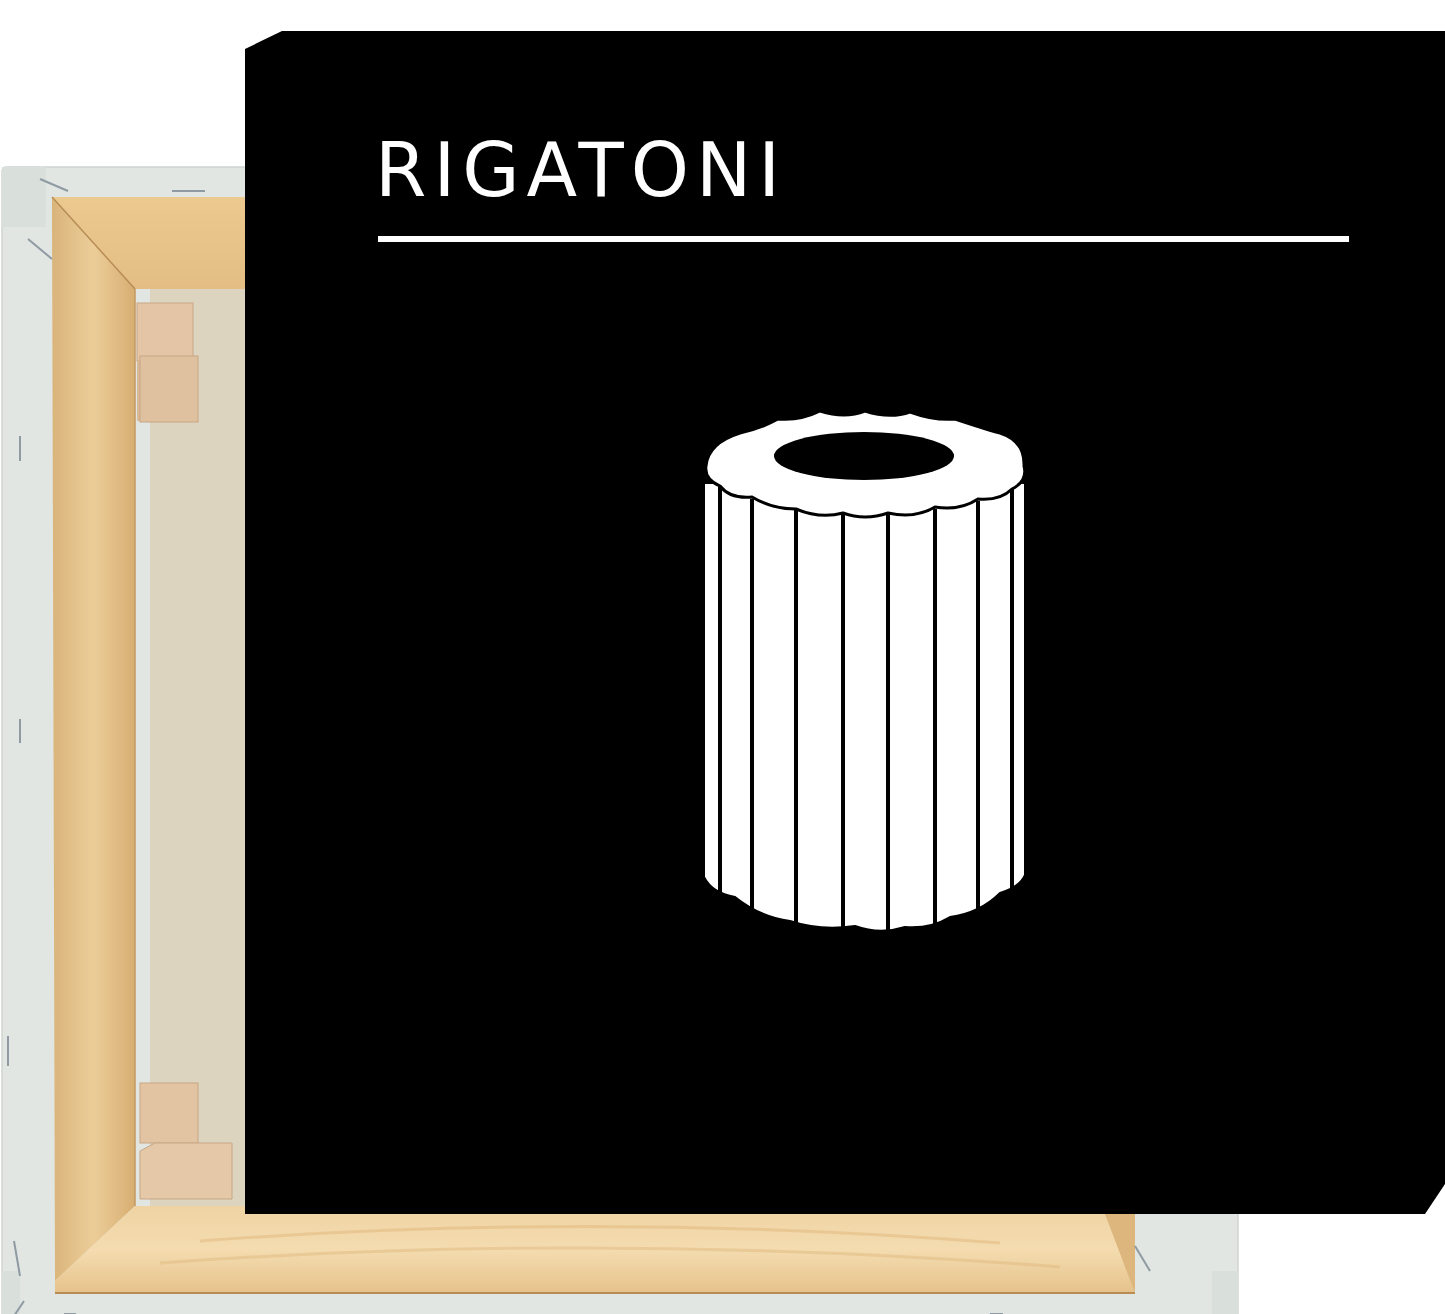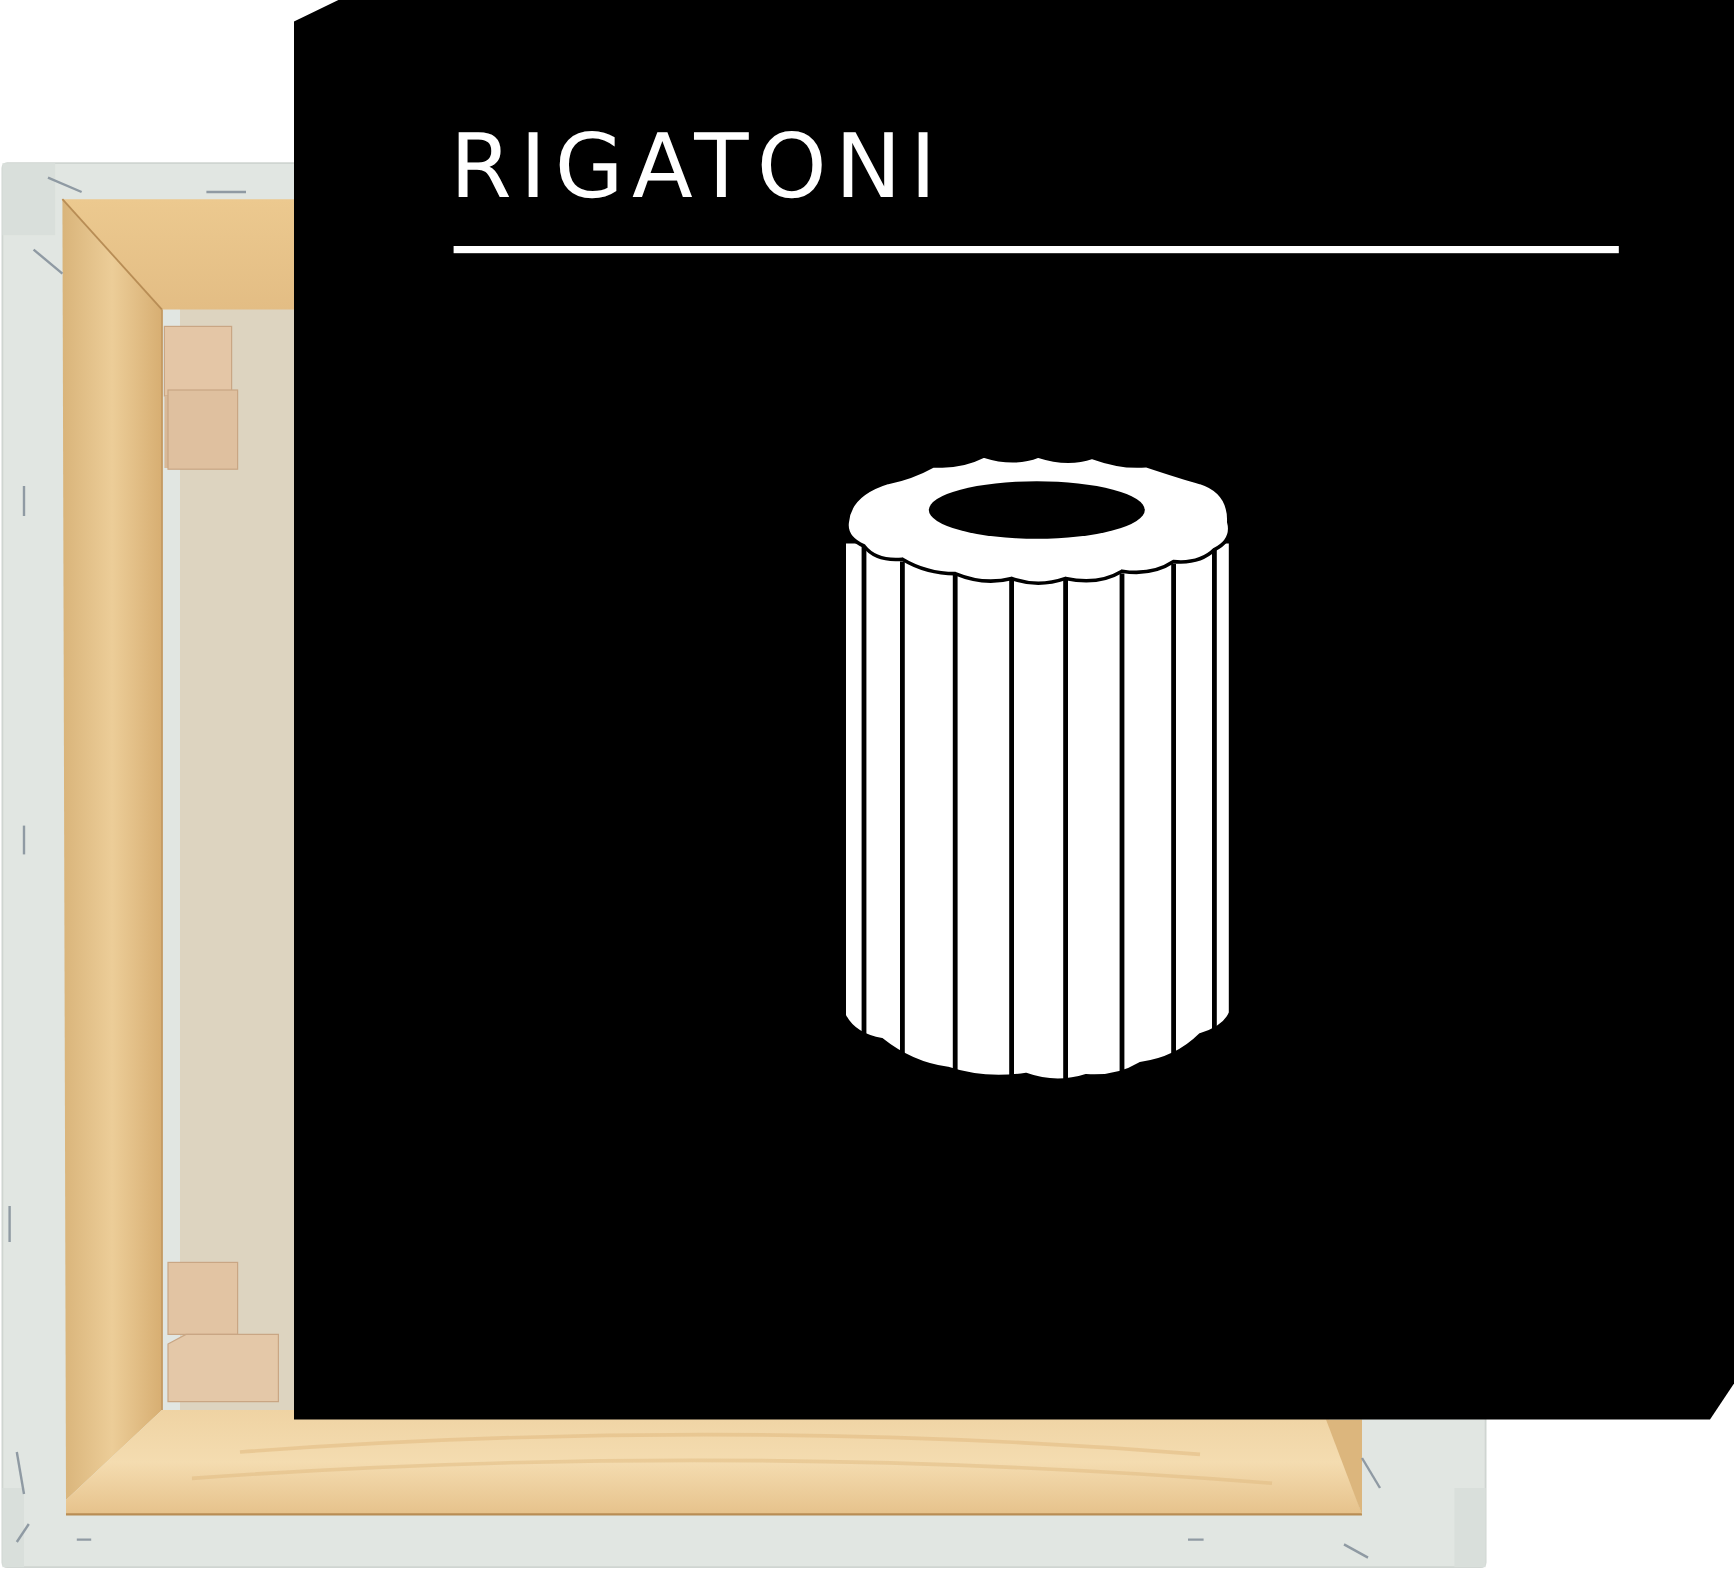--- a/index.html
+++ b/index.html
@@ -1,17 +1,17 @@
 <!DOCTYPE html>
 <html><head>
   <meta charset="utf-8">
   <style>
     html, body { margin: 0; padding: 0; background: #ffffff; }
     body { width: 1445px; height: 1314px; position: relative; overflow: hidden; font-family: "Liberation Sans", sans-serif; }
-    .scene { position: absolute; inset: 0; }
+    .scene { position: absolute; inset: 0; margin-top: 31px; }
     svg { display: block; }
     .title {
       position: absolute;
       left: 375px; top: 102px;
       font-family: "DejaVu Sans", "Liberation Sans", sans-serif;
       font-weight: 400;
       font-size: 74px;
       letter-spacing: 7px;
       color: #ffffff;
       line-height: 1;

